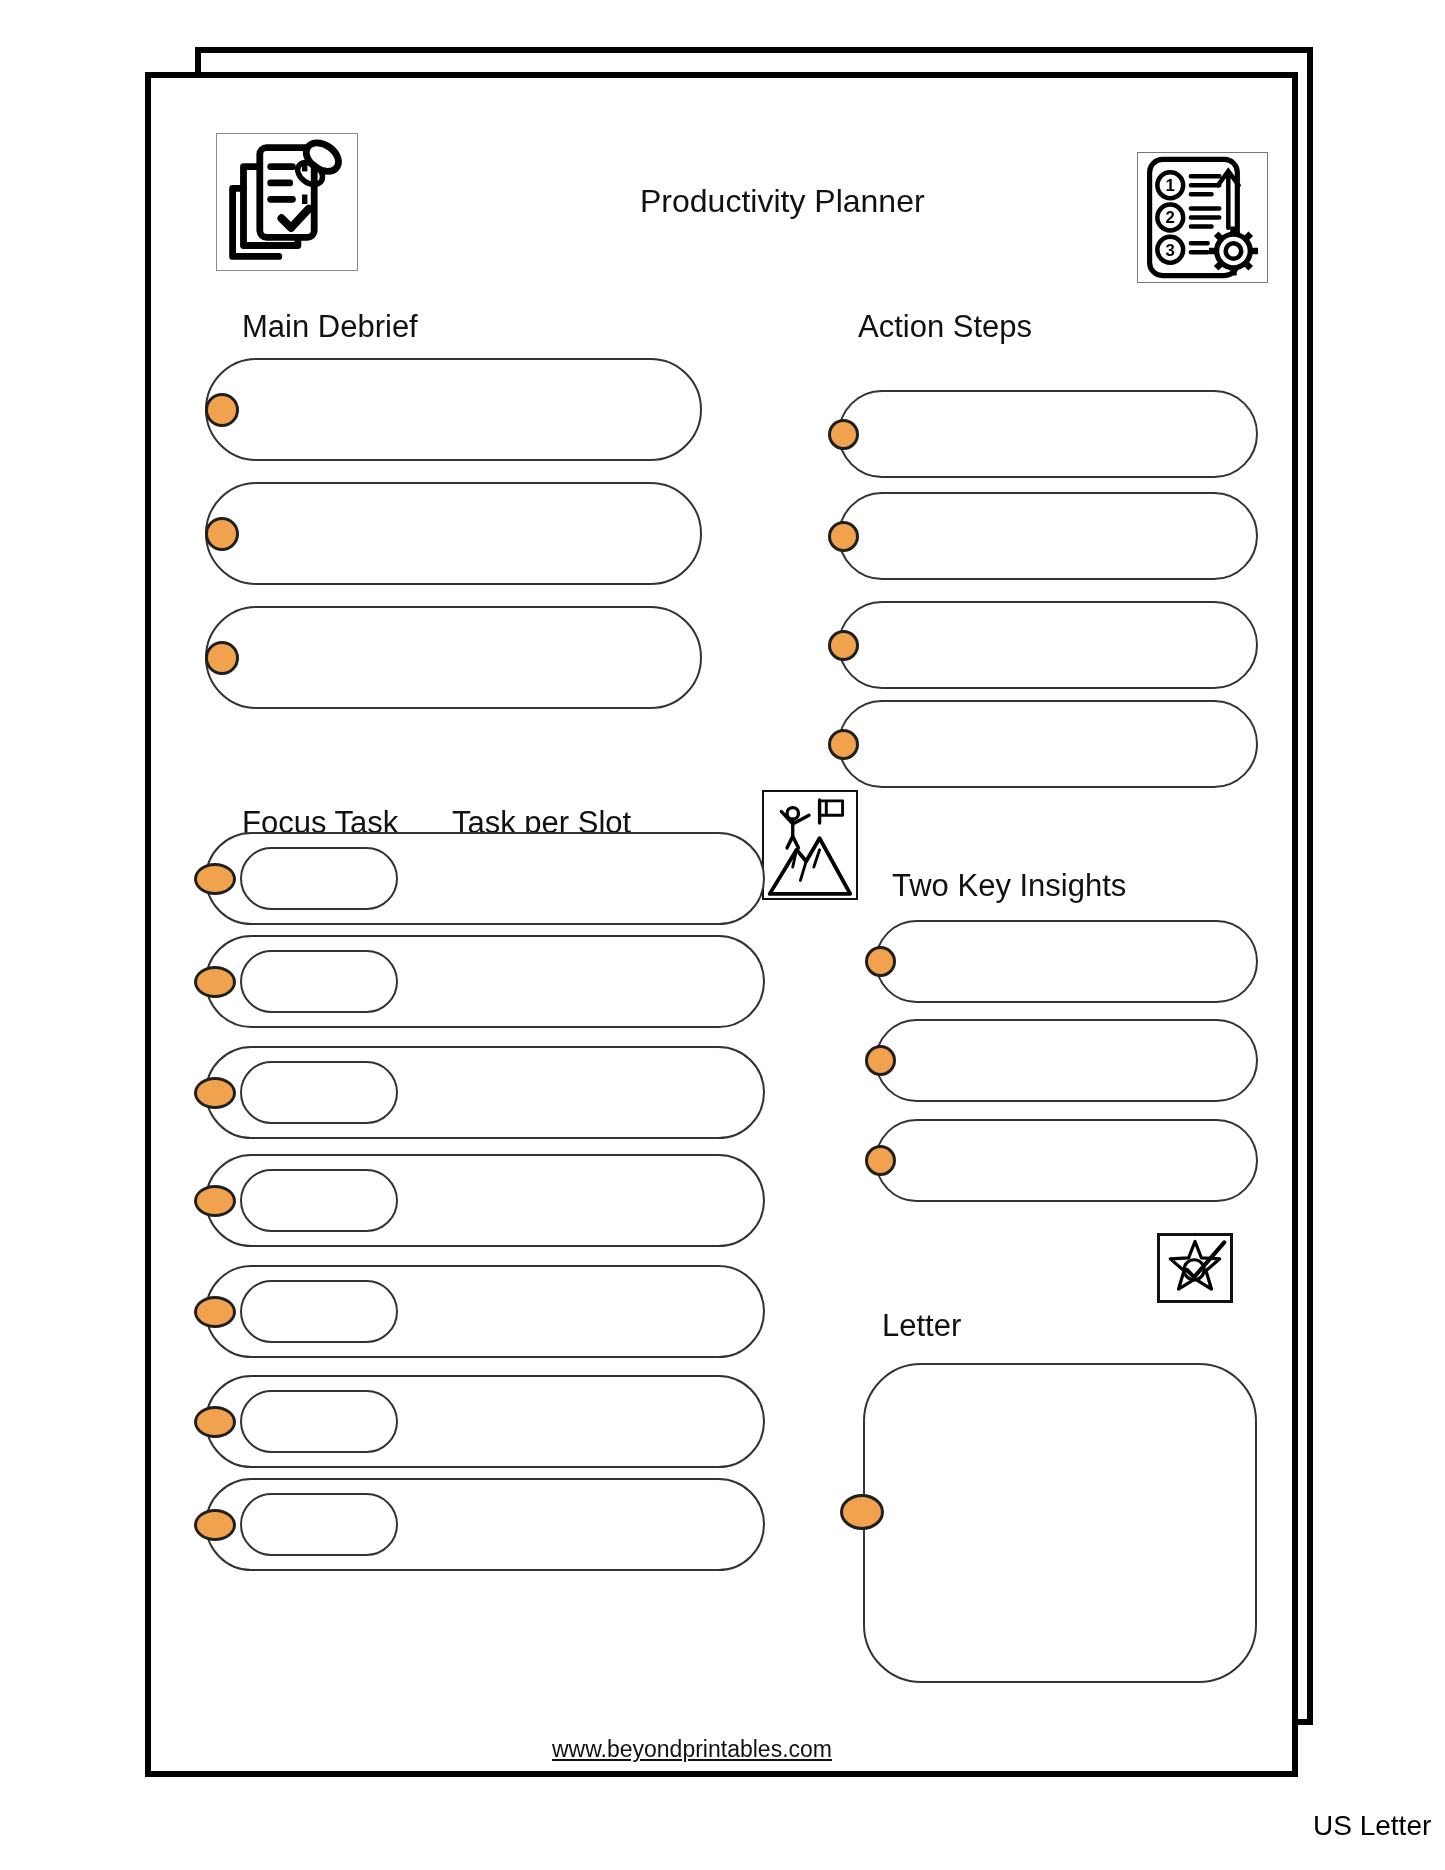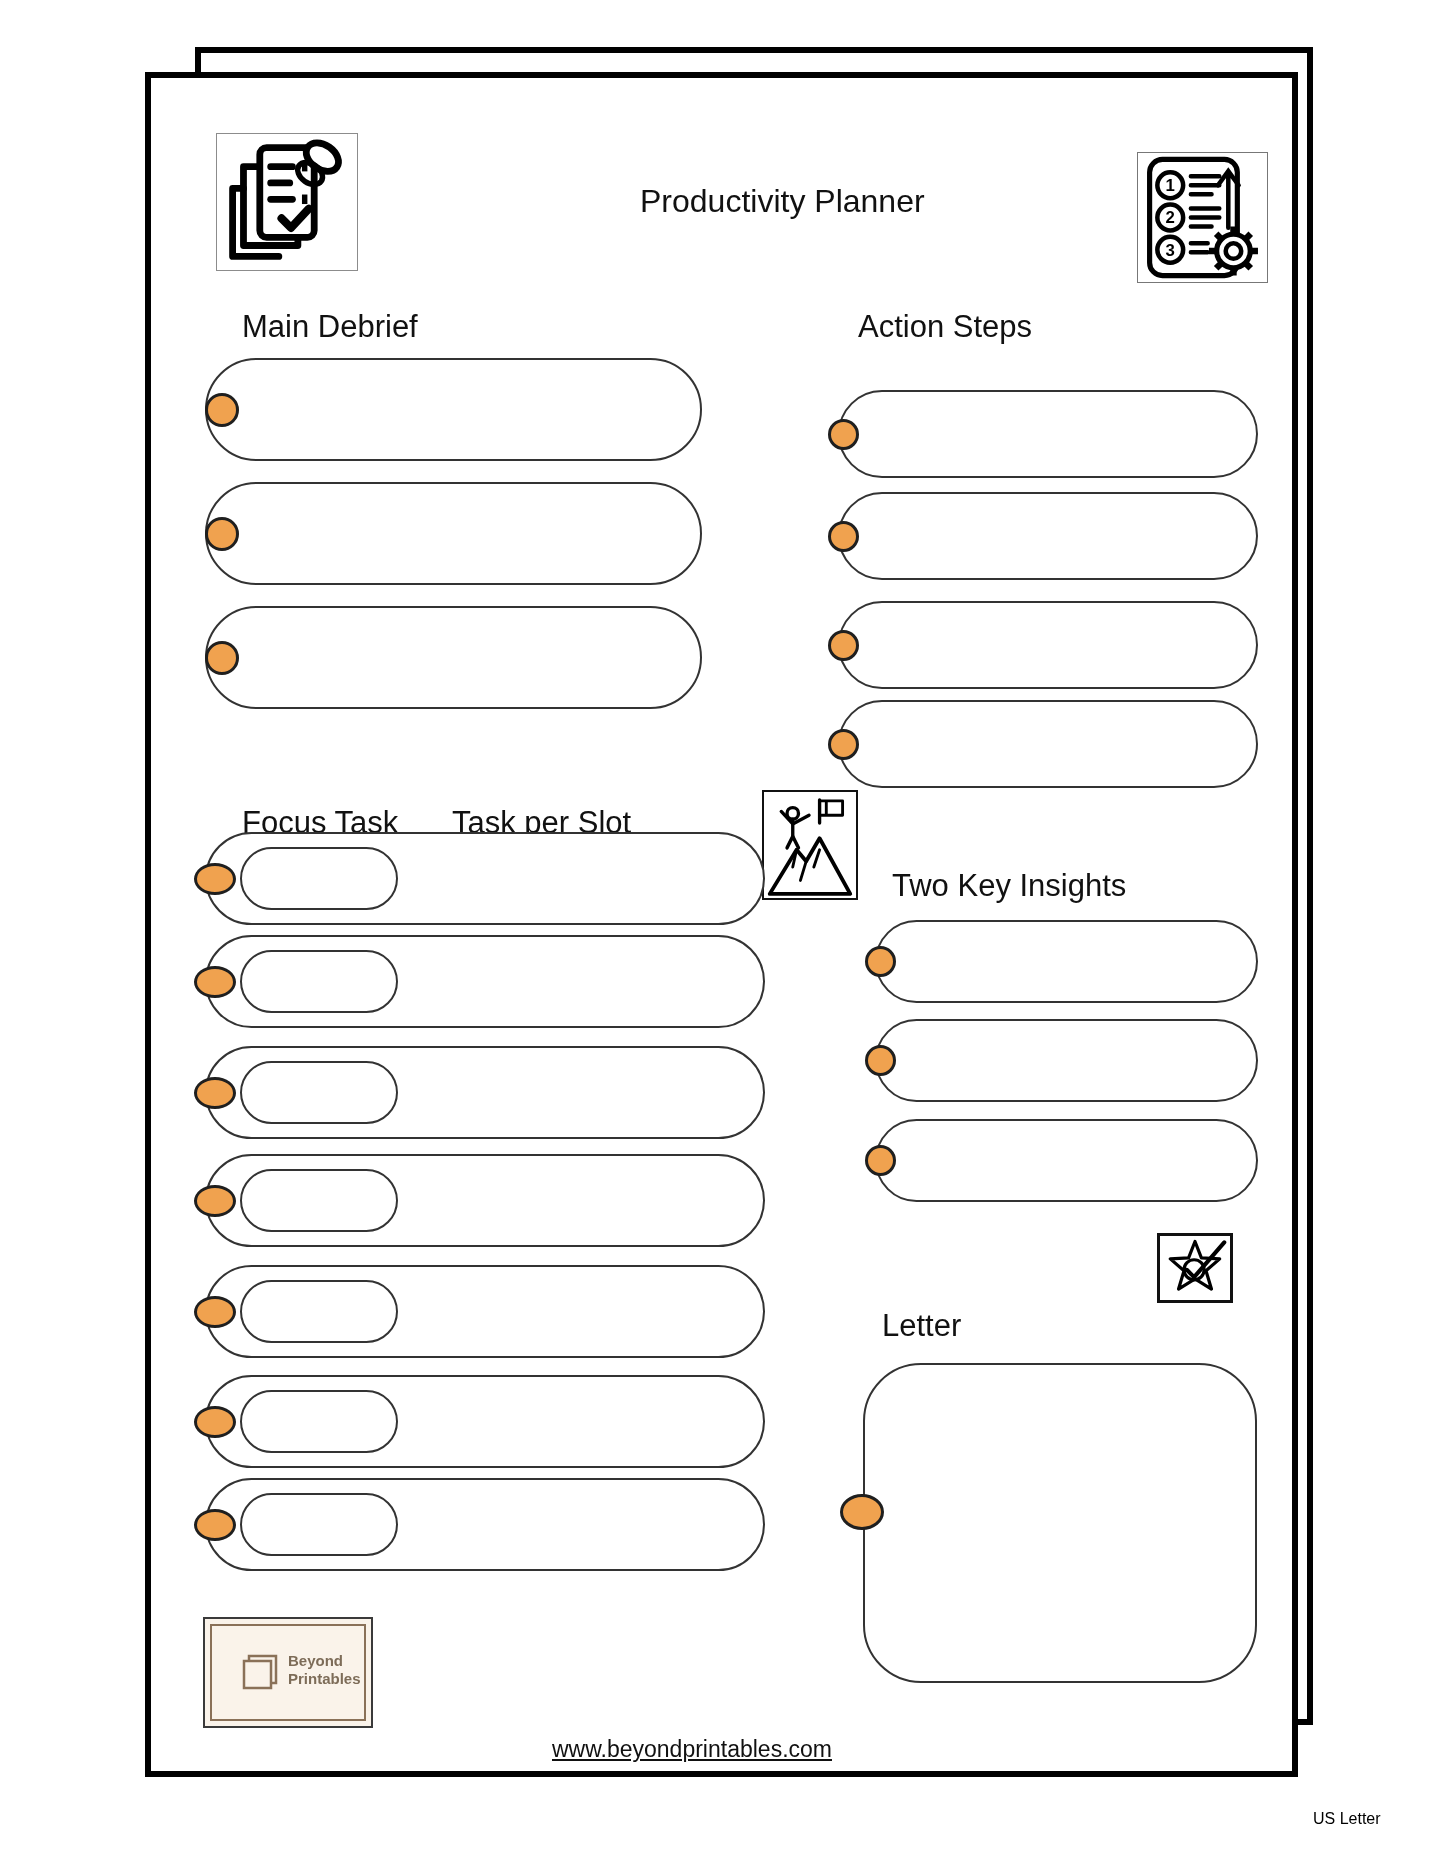--- a/index.html
+++ b/index.html
@@ -25,21 +25,21 @@
   .border-bold{border:3px solid #111;}
   .logo{position:absolute;left:203px;top:1617px;width:170px;height:111px;
     background:var(--logo-bg);border:2px solid #3a3a3a;box-sizing:border-box;}
   .logo-inner{position:absolute;left:5px;top:5px;right:5px;bottom:5px;
     border:2px solid var(--logo-border);box-sizing:border-box;}
   .logo-squares{position:absolute;left:26px;top:26px;width:46px;height:46px;}
   .logo-text{position:absolute;left:76px;top:26px;font-size:15px;font-weight:700;
     color:var(--logo-text);line-height:1.2;}
   .footer-link{position:absolute;left:552px;top:1736px;font-size:23px;color:#111;
     text-decoration:underline;cursor:pointer;white-space:nowrap;}
-  .size-label{position:absolute;left:1313px;top:1810px;font-size:16px;color:#000;white-space:nowrap;}
+  .size-label{position:absolute;left:1313px;top:1810px;font-size:28px;color:#000;white-space:nowrap;}
 </style>
 </head>
 <body>
 
 <div class="canvas">
 
   <div class="page-back"></div>
   <div class="page-front"></div>
 
   <div class="icon-box border-light" style="left:216px;top:133px;width:142px;height:138px;">
@@ -122,34 +122,20 @@
         <path d="M38 6 L45 24 L65 25 L50 38 L56 58 L38 47 L20 58 L26 38 L11 25 L31 24 Z"></path>
         <circle cx="37" cy="37" r="11"></circle>
         <path d="M29 37 l8 8 L70 7" stroke-width="4.5"></path>
       </g>
     </svg>
   </div>
 
   <div class="pill" style="left:863px;top:1363px;width:394px;height:320px;border-radius:58px;"></div>
   <div class="dot" style="left:840px;top:1494px;width:44px;height:36px;"></div>
 
-  <div class="logo">
-    <div class="logo-inner">
-      <svg class="logo-squares" viewBox="0 0 46 46">
-        <g fill="none" stroke="#8A7158" stroke-width="2.5">
-          <rect x="11" y="4" width="27" height="27"></rect>
-          <rect x="6" y="9" width="27" height="27" fill="#FAF3EA"></rect>
-        </g>
-      </svg>
-      <div class="logo-text">
-        <div>Beyond</div>
-        <div>Printables</div>
-      </div>
-    </div>
-  </div>
 
   <div class="footer-link">www.beyondprintables.com</div>
   <div class="size-label">US Letter</div>
 
 <div class="pill" style="left: 205px; top: 358px; width: 497px; height: 103px; border-radius: 52px;"></div>
     <div class="dot" style="left: 205px; top: 392.5px; width: 34px; height: 34px;"></div>
     <div class="pill" style="left: 205px; top: 482px; width: 497px; height: 103px; border-radius: 52px;"></div>
     <div class="dot" style="left: 205px; top: 516.5px; width: 34px; height: 34px;"></div>
     <div class="pill" style="left: 205px; top: 606px; width: 497px; height: 103px; border-radius: 52px;"></div>
     <div class="dot" style="left: 205px; top: 640.5px; width: 34px; height: 34px;"></div>

